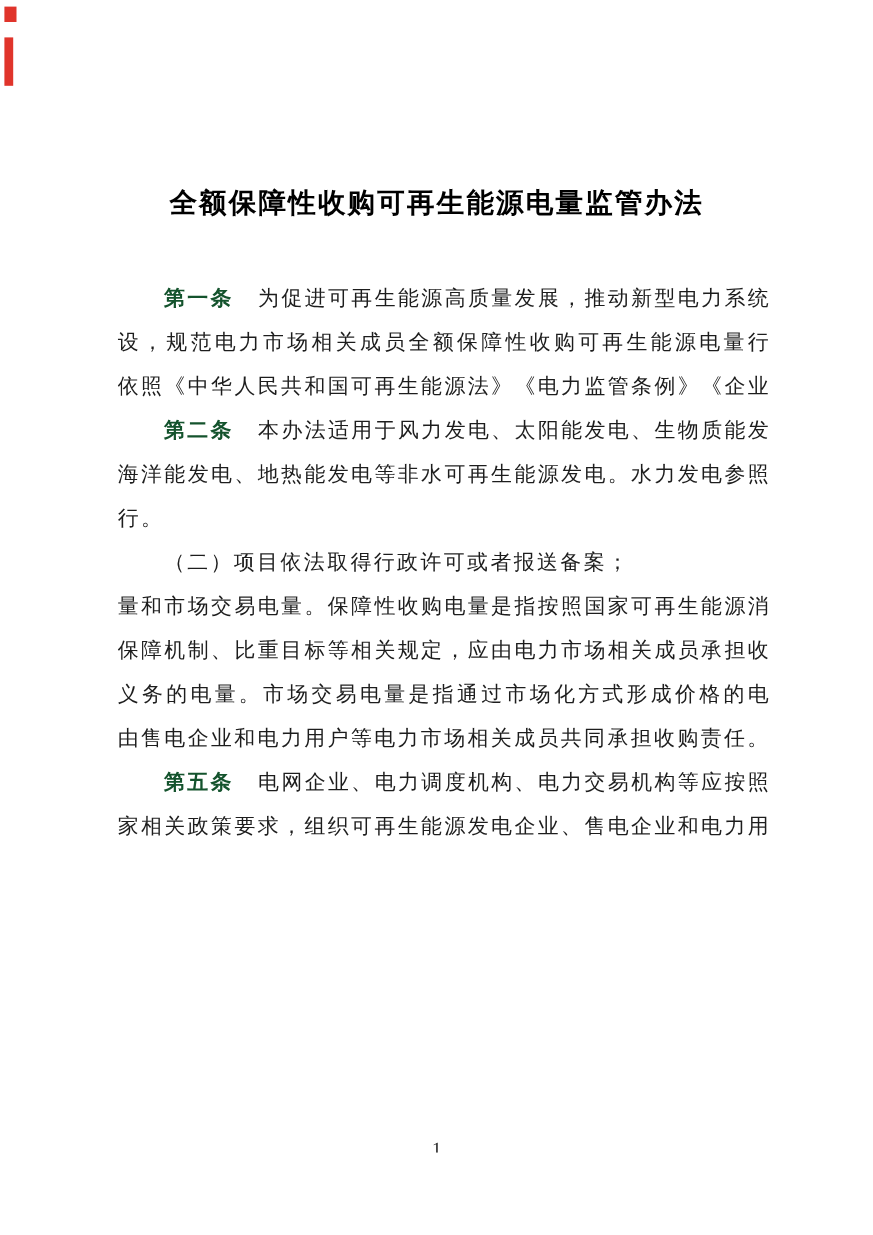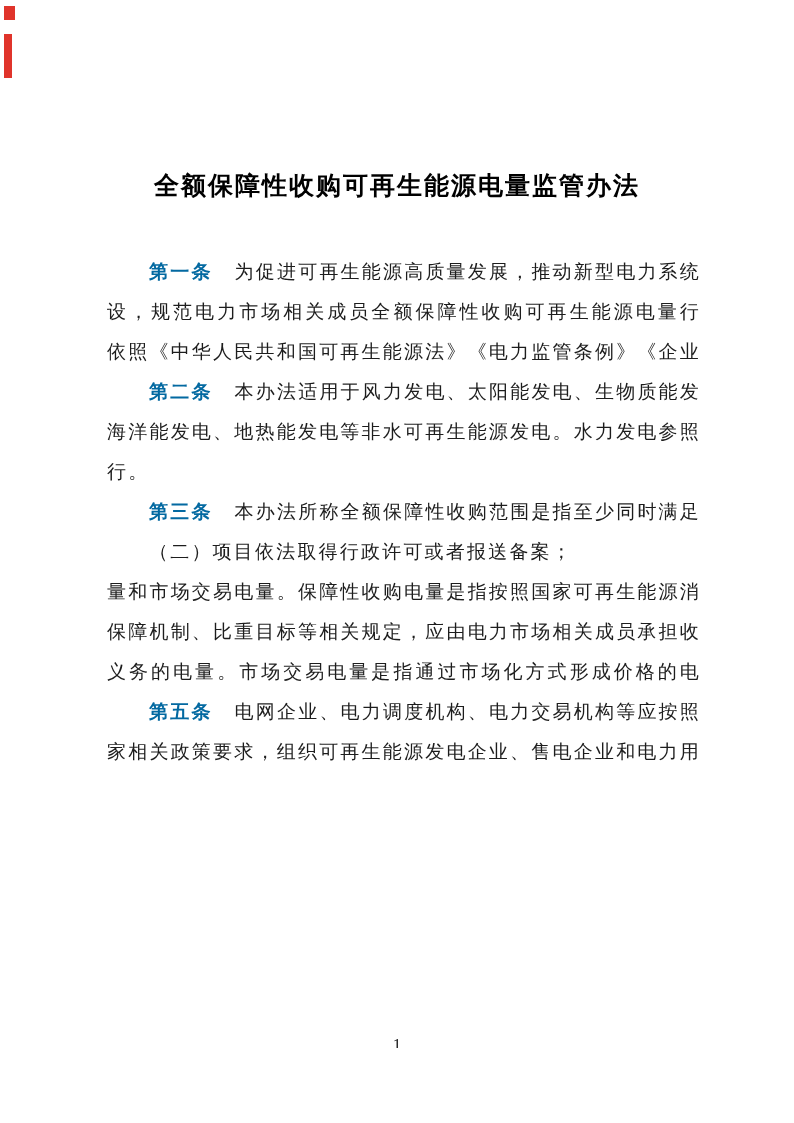--- a/index.html
+++ b/index.html
@@ -23,21 +23,21 @@
     position:absolute;top:252px;left:107px;width:594px;
     font-size:19px;color:#1d1d1d;letter-spacing:2.2px;
   }
   .line{height:40px;line-height:40px;overflow:hidden;}
   .line.full{text-align:justify;text-align-last:justify;}
   .line.indent{padding-left:42px;}
   .article-label{
     font-weight:700;
     font-family:"Liberation Sans","DejaVu Sans",sans-serif;
     margin-right:22px;
-    color:#0369a1;
+    color:#14532d;
   }
   .page-number{
     position:absolute;top:1030px;left:0;width:100%;
     text-align:center;font-size:17px;color:#222;
     line-height:30px;letter-spacing:0;
   }
 </style>
 </head>
 <body>
 
@@ -47,23 +47,23 @@
 
   <div class="doc-title">全额保障性收购可再生能源电量监管办法</div>
 
   <div class="doc-body">
       <div class="line indent full"><span class="article-label">第一条</span><span>为促进可再生能源高质量发展，推动新型电力系统建</span></div>
       <div class="line full"><span>设，规范电力市场相关成员全额保障性收购可再生能源电量行为，</span></div>
       <div class="line full"><span>依照《中华人民共和国可再生能源法》《电力监管条例》《企业投</span></div>
       <div class="line indent full"><span class="article-label">第二条</span><span>本办法适用于风力发电、太阳能发电、生物质能发电、</span></div>
       <div class="line full"><span>海洋能发电、地热能发电等非水可再生能源发电。水力发电参照执</span></div>
       <div class="line"><span>行。</span></div>
-      <div class="line indent full"><span class="article-label">第三条</span><span>本办法所称全额保障性收购范围是指至少同时满足</span></div>
       <div class="line indent"><span>（二）项目依法取得行政许可或者报送备案；</span></div>
       <div class="line full"><span>量和市场交易电量。保障性收购电量是指按照国家可再生能源消纳</span></div>
       <div class="line full"><span>保障机制、比重目标等相关规定，应由电力市场相关成员承担收购</span></div>
       <div class="line full"><span>义务的电量。市场交易电量是指通过市场化方式形成价格的电量，</span></div>
+      <div class="line"><span>由售电企业和电力用户等电力市场相关成员共同承担收购责任。</span></div>
       <div class="line indent full"><span class="article-label">第五条</span><span>电网企业、电力调度机构、电力交易机构等应按照国</span></div>
       <div class="line full"><span>家相关政策要求，组织可再生能源发电企业、售电企业和电力用户</span></div>
     </div>
 
   <div class="page-number">1</div>
 </div>
 
 </body></html>

